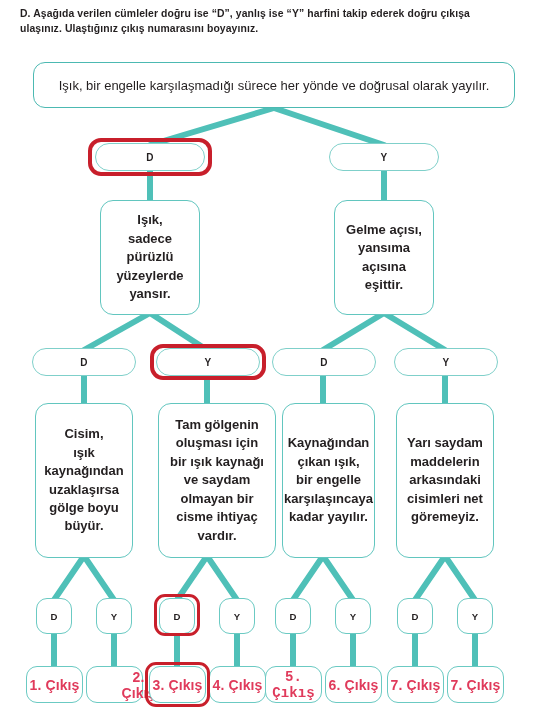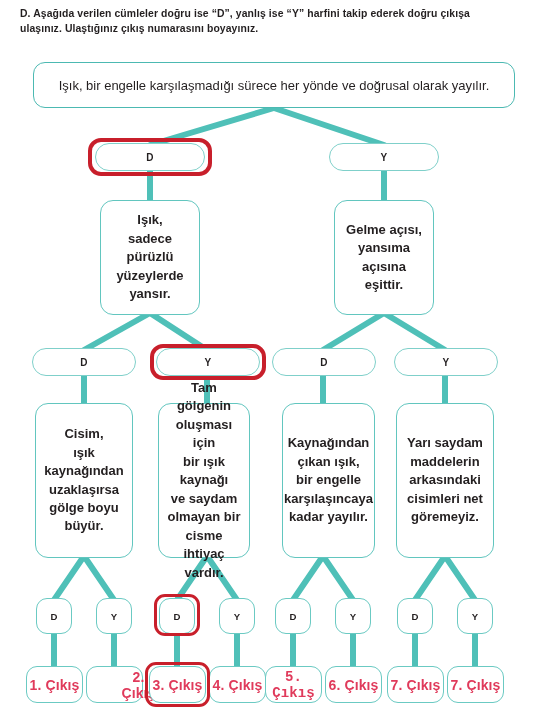--- a/index.html
+++ b/index.html
@@ -165,21 +165,21 @@
   <div class="node dy" style="left:272px;top:348px;width:104px;height:28px;">
     <span>D</span>
   </div>
   <div class="node dy" style="left:394px;top:348px;width:104px;height:28px;">
     <span>Y</span>
   </div>
 
   <div class="node stmt" style="left:35px;top:403px;width:98px;height:155px;">
     <span class="ml">Cisim,<br>ışık kaynağından<br>uzaklaşırsa<br>gölge boyu<br>büyür.</span>
   </div>
-  <div class="node stmt" style="left:158px;top:403px;width:92px;height:155px;">
+  <div class="node stmt" style="left:158px;top:403px;width:118px;height:155px;">
     <span class="ml">Tam gölgenin<br>oluşması için<br>bir ışık kaynağı<br>ve saydam<br>olmayan bir<br>cisme ihtiyaç<br>vardır.</span>
   </div>
   <div class="node stmt" style="left:274px;top:403px;width:93px;height:155px;margin-left:8px;">
     <span class="ml">Kaynağından<br>çıkan ışık,<br>bir engelle<br>karşılaşıncaya<br>kadar yayılır.</span>
   </div>
   <div class="node stmt" style="left:396px;top:403px;width:98px;height:155px;">
     <span class="ml">Yarı saydam<br>maddelerin<br>arkasındaki<br>cisimleri net<br>göremeyiz.</span>
   </div>
 
   <div class="node leaf" style="left:36px;top:598px;width:36px;height:36px;">

